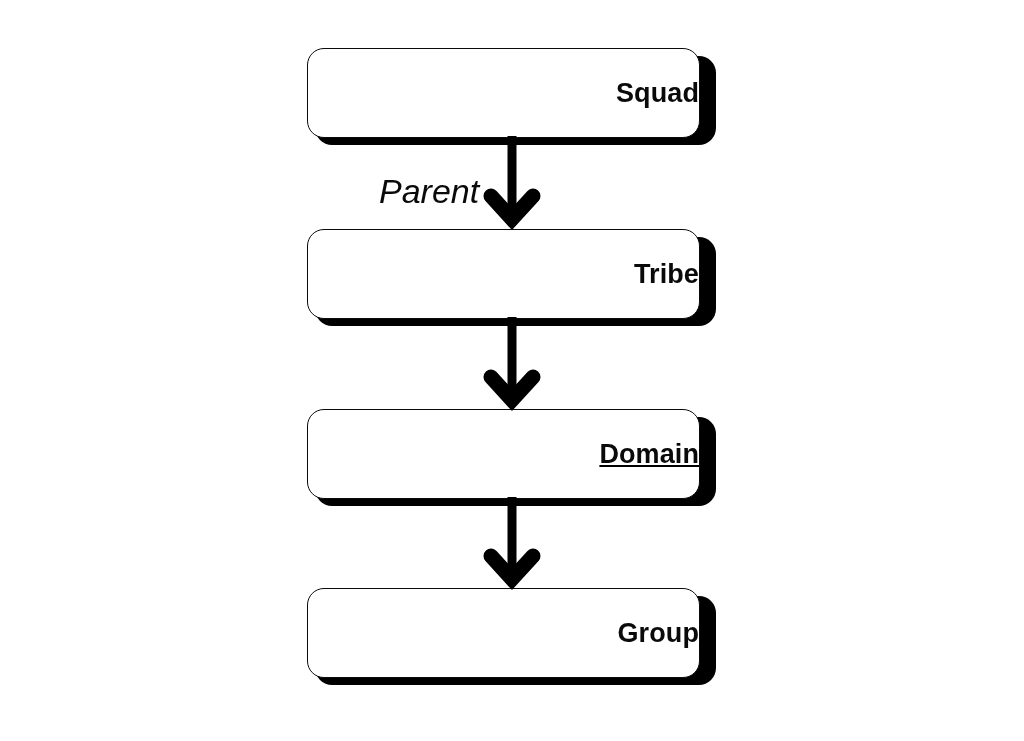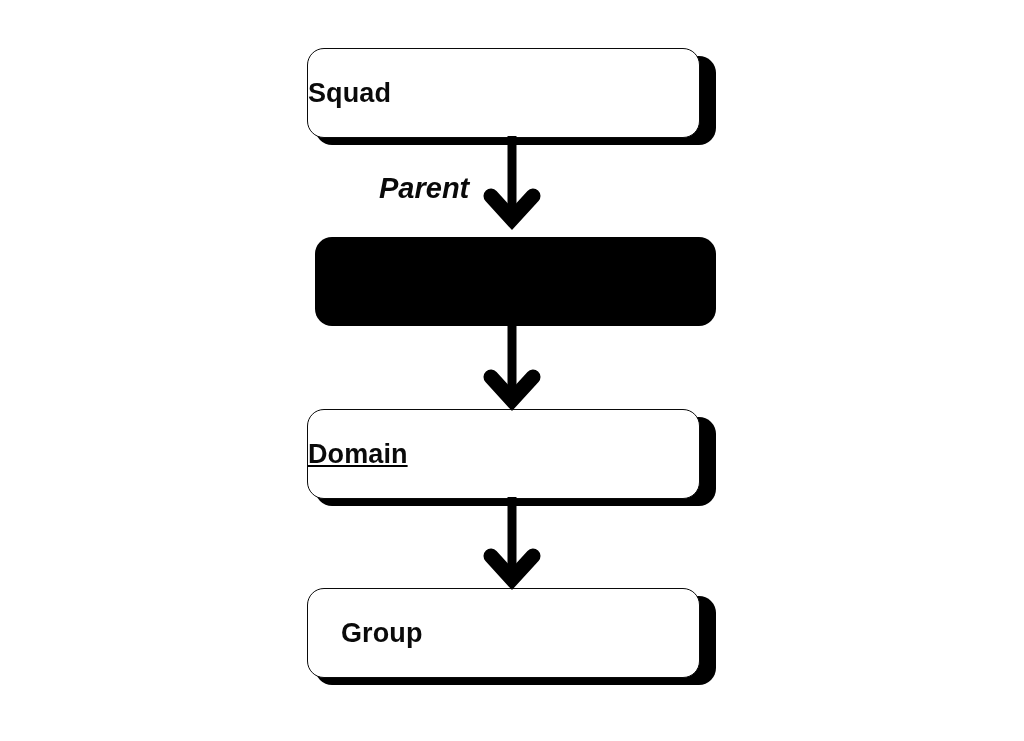--- a/index.html
+++ b/index.html
@@ -27,21 +27,21 @@
 
   
   .node {
     position: absolute;
     box-sizing: border-box;
     background: #ffffff;
     border: 1.6px solid #0a0a0a;
     border-radius: 17px;
     display: flex;
     align-items: center;
-    justify-content: flex-start;
+    justify-content: flex-end;
     z-index: 3;
   }
   .node-shadow {
     position: absolute;
     box-sizing: border-box;
     background: #000000;
     border-radius: 17px;
     z-index: 2;
   }
   .node-label {
@@ -59,23 +59,23 @@
     position: absolute;
     z-index: 4;
     overflow: visible;
   }
   .edge svg {
     display: block;
     overflow: visible;
   }
   .edge-label {
     position: absolute;
-    font-size: 29px;
+    font-size: 34px;
     font-style: italic;
-    font-weight: bold;
+    font-weight: normal;
     color: #0a0a0a;
     white-space: nowrap;
     line-height: 1;
     z-index: 5;
     user-select: none;
   }
 </style>
 </head>
 <body>
 
@@ -88,20 +88,23 @@
 
   <div class="edge" style="left:478px; top:136px; width:68px; height:96px;">
     <svg width="68" height="96" viewBox="0 0 68 96">
       <line x1="34" y1="0" x2="34" y2="80" stroke="#000000" stroke-width="9" stroke-linecap="butt"></line>
       <path d="M 13 60 L 34 83 L 55 60" fill="none" stroke="#000000" stroke-width="15" stroke-linecap="round" stroke-linejoin="miter"></path>
     </svg>
   </div>
   <div class="edge-label" style="left:379px; top:174px;">Parent</div>
 
   <div class="node-shadow" style="left:315px; top:237px; width:401px; height:89px;"></div>
+  <div class="node" style="left:307px; top:229px; width:393px; height:90px;">
+    <span class="node-label">Tribe</span>
+  </div>
 
   <div class="edge" style="left:478px; top:317px; width:68px; height:96px;">
     <svg width="68" height="96" viewBox="0 0 68 96">
       <line x1="34" y1="0" x2="34" y2="80" stroke="#000000" stroke-width="9" stroke-linecap="butt"></line>
       <path d="M 13 60 L 34 83 L 55 60" fill="none" stroke="#000000" stroke-width="15" stroke-linecap="round" stroke-linejoin="miter"></path>
     </svg>
   </div>
 
   <div class="node-shadow" style="left:315px; top:417px; width:401px; height:89px;"></div>
   <div class="node" style="left:307px; top:409px; width:393px; height:90px;text-decoration:underline;">

